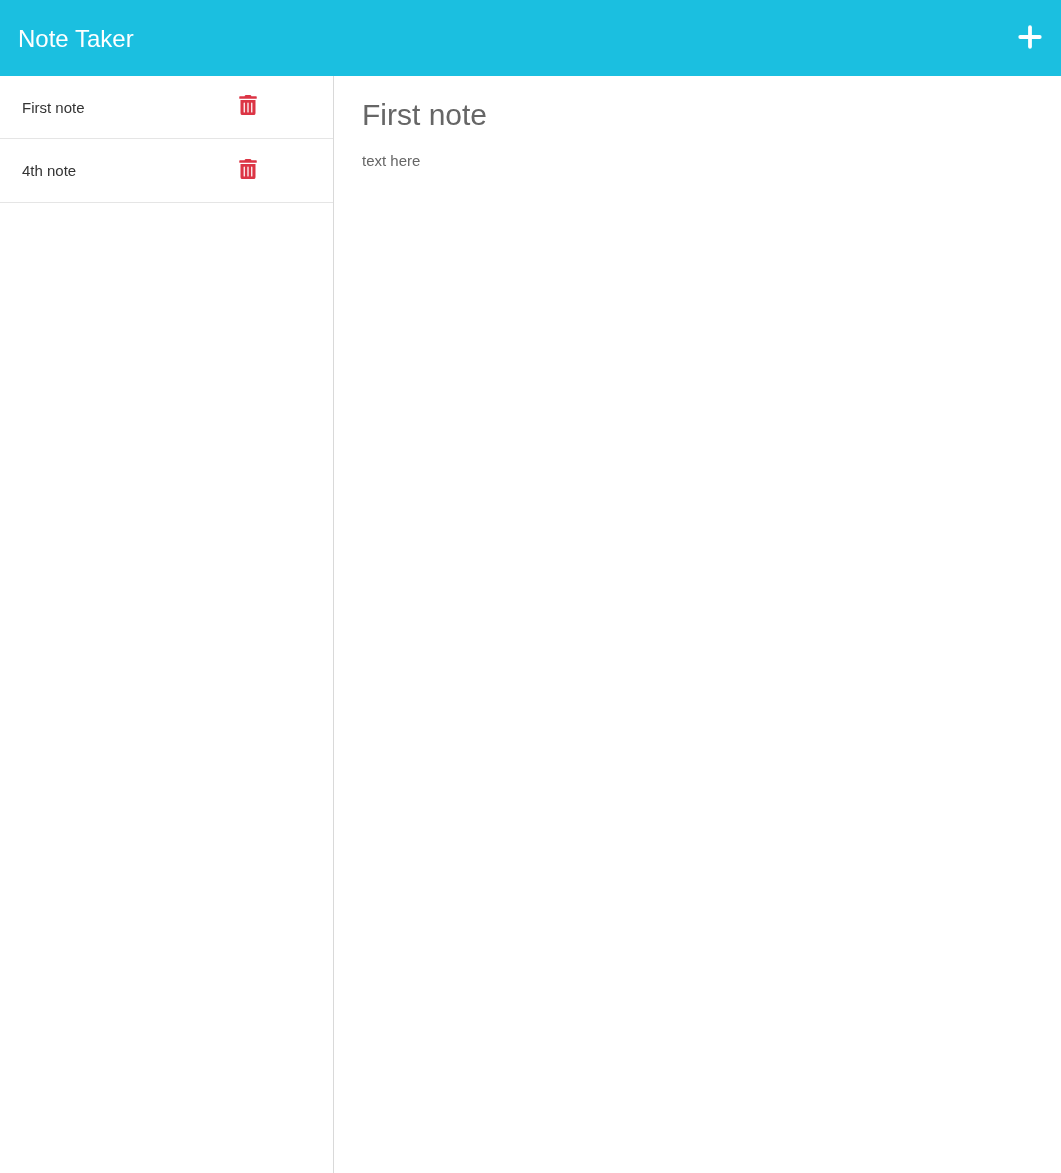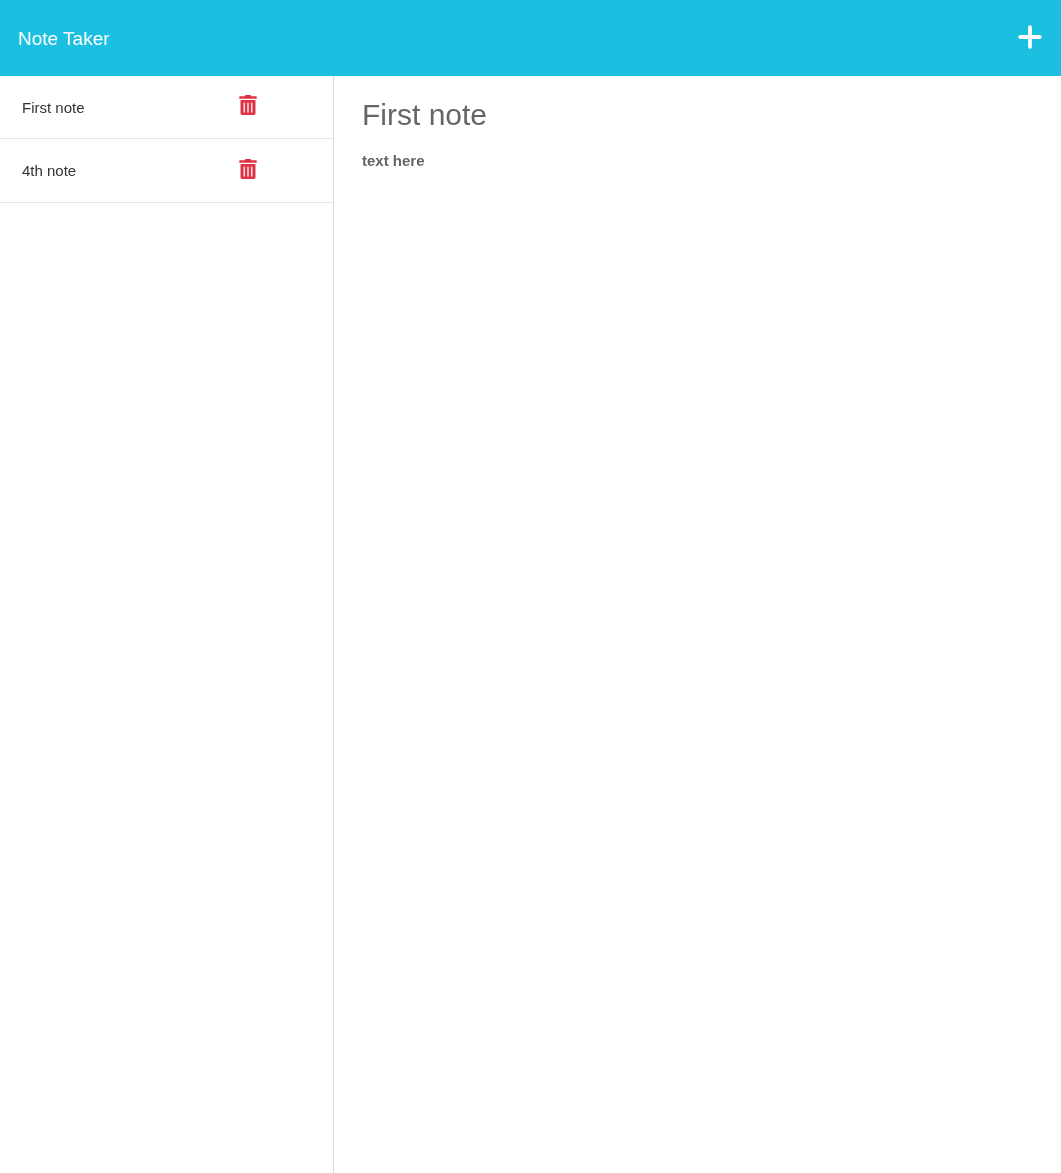--- a/index.html
+++ b/index.html
@@ -23,21 +23,21 @@
       background: #1bbfe0;
       height: 74px;
       display: flex;
       align-items: center;
       justify-content: space-between;
       padding: 0 18px;
       width: 100%;
     }
     .app-title {
       color: #ffffff;
-      font-size: 19px;
+      font-size: 24px;
       font-weight: 400;
     }
     .add-button {
       color: #ffffff;
       cursor: pointer;
       display: flex;
       align-items: center;
       justify-content: center;
     }
     .add-button svg {
@@ -88,21 +88,21 @@
     .note-header {
       color: #666666;
       font-size: 30px;
       font-weight: 400;
       margin-bottom: 20px;
       margin-top: 2px;
     }
     .note-body {
       color: #666666;
       font-size: 15px;
-      font-weight: 700;
+      font-weight: 400;
     }
   </style>
 </head>
 <body>
 
 <div class="top-accent"></div>
 
 <div class="header">
   <div class="app-title">Note Taker</div>
   <div class="add-button">

